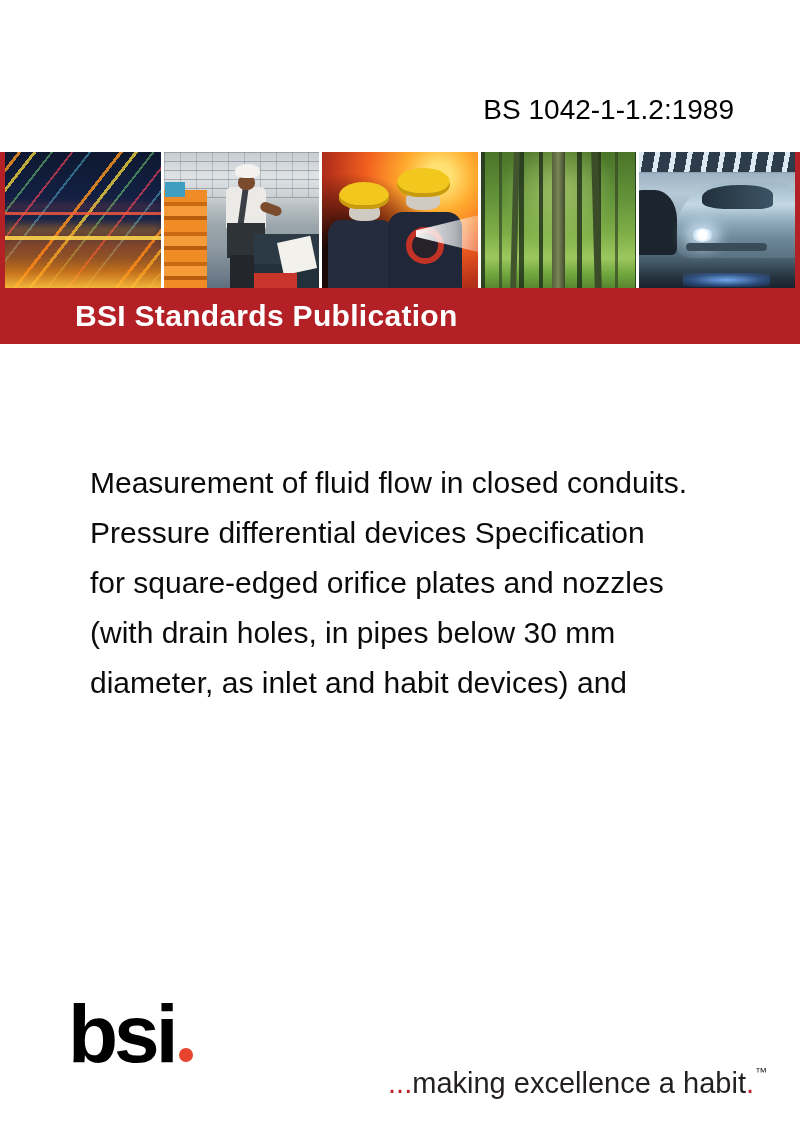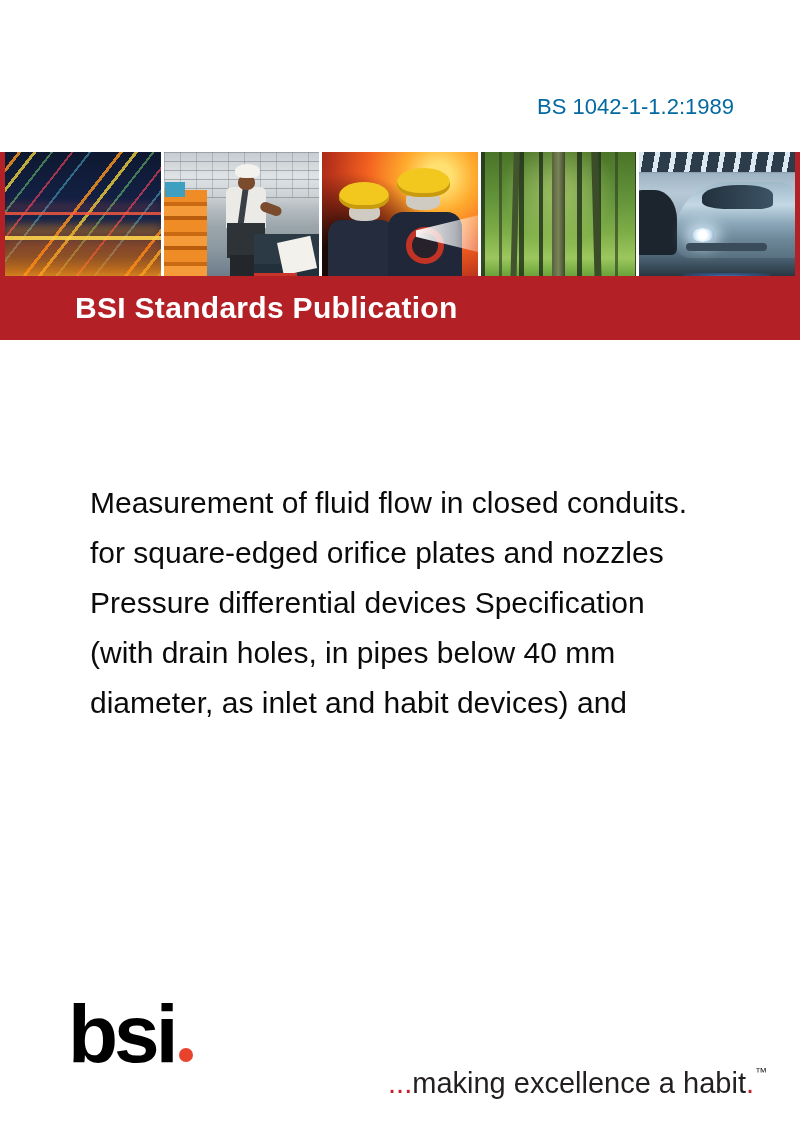--- a/index.html
+++ b/index.html
@@ -6,21 +6,21 @@
     --bsi-red:#b32025;
     --logo-dot:#e8432d;
     --tag-red:#c21f26;
   }
   *{box-sizing:border-box;margin:0;padding:0;}
   html,body{background:#fff;}
   body{font-family:"Liberation Sans",sans-serif;}
   .page{position:relative;width:800px;height:1132px;background:#ffffff;overflow:hidden;}
 
   
-  .doc-number{position:absolute;top:94px;right:66px;font-size:22px;color:#0369a1;}
+  .doc-number{position:absolute;top:94px;right:66px;font-size:28px;color:#000000;}
 
   
   .photo-strip{position:absolute;top:152px;left:0;width:800px;height:136px;background:#fff;}
   .edge-bar{position:absolute;top:0;bottom:0;width:5px;background:var(--bsi-red);}
   .edge-left{left:0;}
   .edge-right{right:0;}
   .strip-photos{position:absolute;left:5px;right:5px;top:0;bottom:0;display:flex;gap:3px;}
   .photo{position:relative;flex:1;overflow:hidden;}
 
   
@@ -100,25 +100,25 @@
     border-radius:42% 18% 8% 12% / 60% 35% 10% 14%;}
   .car-glass{position:absolute;left:40%;top:24%;width:46%;height:18%;background:linear-gradient(90deg,#22303c,#3c5466);border-radius:50% 40% 20% 30%;}
   .car-light{position:absolute;left:33%;top:56%;width:15%;height:10%;border-radius:50%;
     background:radial-gradient(circle,#ffffff 0 30%,#cfe6f5 60%,rgba(180,210,235,.2) 100%);
     box-shadow:0 0 14px 6px rgba(220,240,255,.8);}
   .car-grille{position:absolute;left:30%;top:67%;width:52%;height:6%;background:#3a4b59;border-radius:8px;}
   .car-glow{position:absolute;left:28%;bottom:1%;width:56%;height:10%;
     background:radial-gradient(ellipse,rgba(120,180,255,.9),rgba(60,120,220,.4) 60%,rgba(0,0,0,0) 100%);}
 
   
-  .red-banner{position:absolute;top:276px;left:0;width:800px;height:64px;background:var(--bsi-red);display:flex;align-items:center;}
+  .red-banner{position:absolute;top:288px;left:0;width:800px;height:56px;background:var(--bsi-red);display:flex;align-items:center;}
   .banner-label{margin-left:75px;color:#ffffff;font-size:30px;font-weight:bold;letter-spacing:.3px;}
 
   
-  .title-block{position:absolute;left:90px;top:458px;right:30px;margin-top:20px;}
+  .title-block{position:absolute;left:90px;top:458px;right:30px;}
   .title-line{font-size:30px;line-height:50px;color:#0b0b0b;}
 
   
   .footer-logo{position:absolute;left:68px;top:996px;display:flex;align-items:flex-end;}
   .logo-text{font-size:82px;font-weight:bold;letter-spacing:-4px;color:#000000;line-height:.92;}
   .logo-dot{width:14px;height:14px;border-radius:50%;background:var(--logo-dot);margin:0 0 9px 5px;}
   .tagline{position:absolute;top:1065px;right:33px;font-size:29px;color:#231f20;white-space:nowrap;}
   .tag-red{color:var(--tag-red);}
   .tag-tm{font-size:12px;vertical-align:17px;margin-left:1px;color:#231f20;}
 </style>
@@ -184,23 +184,23 @@
     </div>
     <div class="edge-bar edge-right"></div>
   </div>
 
   <div class="red-banner">
     <span class="banner-label">BSI Standards Publication</span>
   </div>
 
   <div class="title-block">
     <div class="title-line">Measurement of fluid flow in closed conduits.</div>
+    <div class="title-line">Pressure differential devices Specification</div>
     <div class="title-line">for square-edged orifice plates and nozzles</div>
-    <div class="title-line">Pressure differential devices Specification</div>
-    <div class="title-line">(with drain holes, in pipes below 40 mm</div>
+    <div class="title-line">(with drain holes, in pipes below 30 mm</div>
     <div class="title-line">diameter, as inlet and habit devices) and</div>
   </div>
 
   <div class="footer-logo">
     <span class="logo-text">bsi</span>
     <span class="logo-dot"></span>
   </div>
 
   <div class="tagline"><span class="tag-red">...</span><span>making excellence a habit</span><span class="tag-red">.</span><span class="tag-tm">™</span></div>
 

